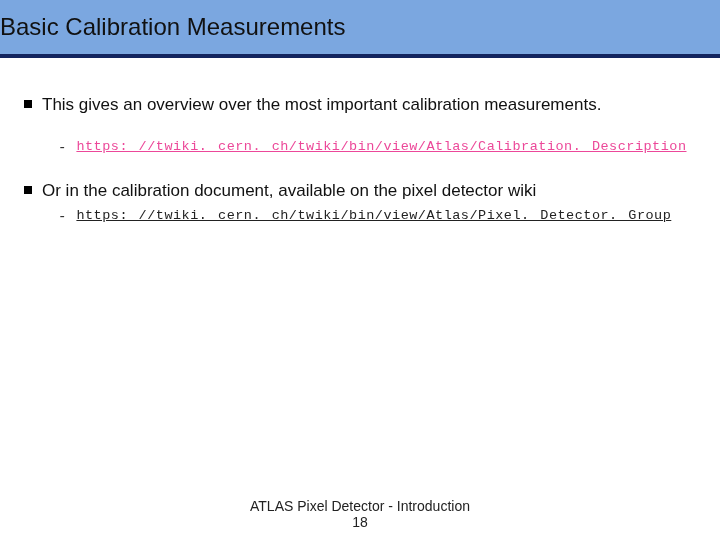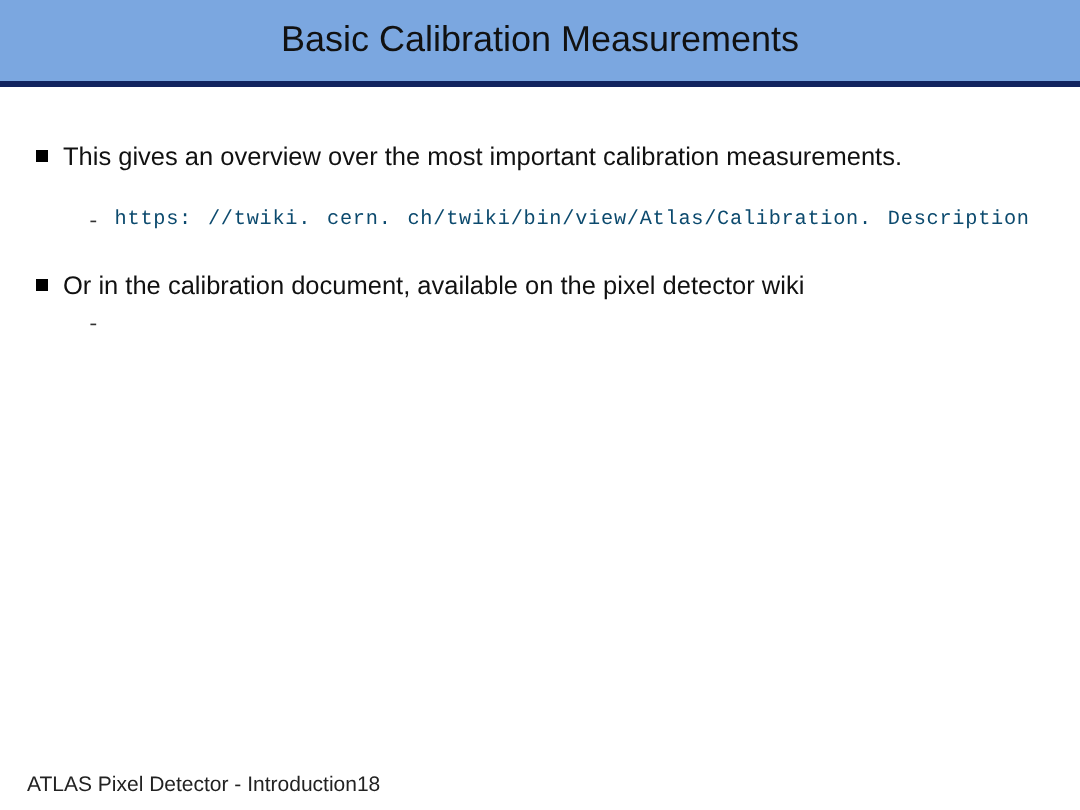--- a/index.html
+++ b/index.html
@@ -1,32 +1,32 @@
 <!DOCTYPE html>
 <html><head>
 <meta charset="utf-8">
 <style>
   * { margin: 0; padding: 0; box-sizing: border-box; }
   html, body { width: 720px; height: 540px; font-family: Arial, Helvetica, sans-serif; background: #ffffff; overflow: hidden; }
   .slide { width: 720px; height: 540px; display: flex; flex-direction: column; position: relative; }
-  .title-bar { background: #7ba7e0; height: 54px; display: flex; align-items: center; justify-content: center; }
+  .title-bar { background: #7ba7e0; height: 54px; display: flex; align-items: center; justify-content: flex-start; }
   .title-bar h1 { font-size: 24px; font-weight: 400; color: #111; text-align: center; }
   .rule { height: 4px; background: #12245f; width: 100%; }
   .body { flex: 1; padding: 36px 24px 0 24px; text-align: right; }
   ul.top { list-style: none; }
   ul.top > li { margin-bottom: 24px; }
   ul.top > li > .row { display: flex; align-items: flex-start; }
   .square { width: 8px; height: 8px; background: #000; margin-top: 6px; margin-right: 10px; flex: 0 0 auto; }
   .bullet-text { font-size: 17px; color: #111; line-height: 1.25; }
   ul.sub { list-style: none; margin-top: 6px; margin-left: 34px; }
   ul.sub li { display: flex; align-items: flex-start; }
   .dash { font-family: "Courier New", monospace; font-size: 14px; color: #333; margin-right: 10px; margin-top: 1px; }
-  .mono { font-family: "Courier New", monospace; font-size: 13.5px; letter-spacing: 0.5px; color: #0c4a6e; word-spacing: 2px; }
+  .mono { font-family: "Courier New", monospace; font-size: 13.5px; letter-spacing: 0.5px; color: #ec4899; word-spacing: 2px; text-decoration: underline; }
   .mono.link { text-decoration: underline; color: #222; }
-  .footer { position: absolute; bottom: 10px; left: 0; right: 0; padding: 0 18px; display: flex; justify-content: flex-start; align-items: center; }
+  .footer { position: absolute; bottom: 10px; left: 0; right: 0; padding: 0 18px; display: flex; justify-content: space-between; align-items: center; flex-direction: column; }
   .footer-left { font-size: 14px; color: #222; }
   .footer-right { font-size: 14px; color: #222; }
 </style>
 </head>
 <body>
 
 <div class="slide">
 
   <div class="title-bar">
     <h1>Basic Calibration Measurements</h1>
@@ -53,20 +53,21 @@
       </li>
 
       <li>
         <div class="row">
           <span class="square"></span>
           <span class="bullet-text">Or in the calibration document, available on the pixel detector wiki</span>
         </div>
         <ul class="sub">
           <li>
             <span class="dash">-</span>
+            <span class="mono link">https: //twiki. cern. ch/twiki/bin/view/Atlas/Pixel. Detector. Group</span>
           </li>
         </ul>
       </li>
 
     </ul>
   </div>
 
   <div class="footer">
     <span class="footer-left">ATLAS Pixel Detector - Introduction</span>
     <span class="footer-right">18</span>

